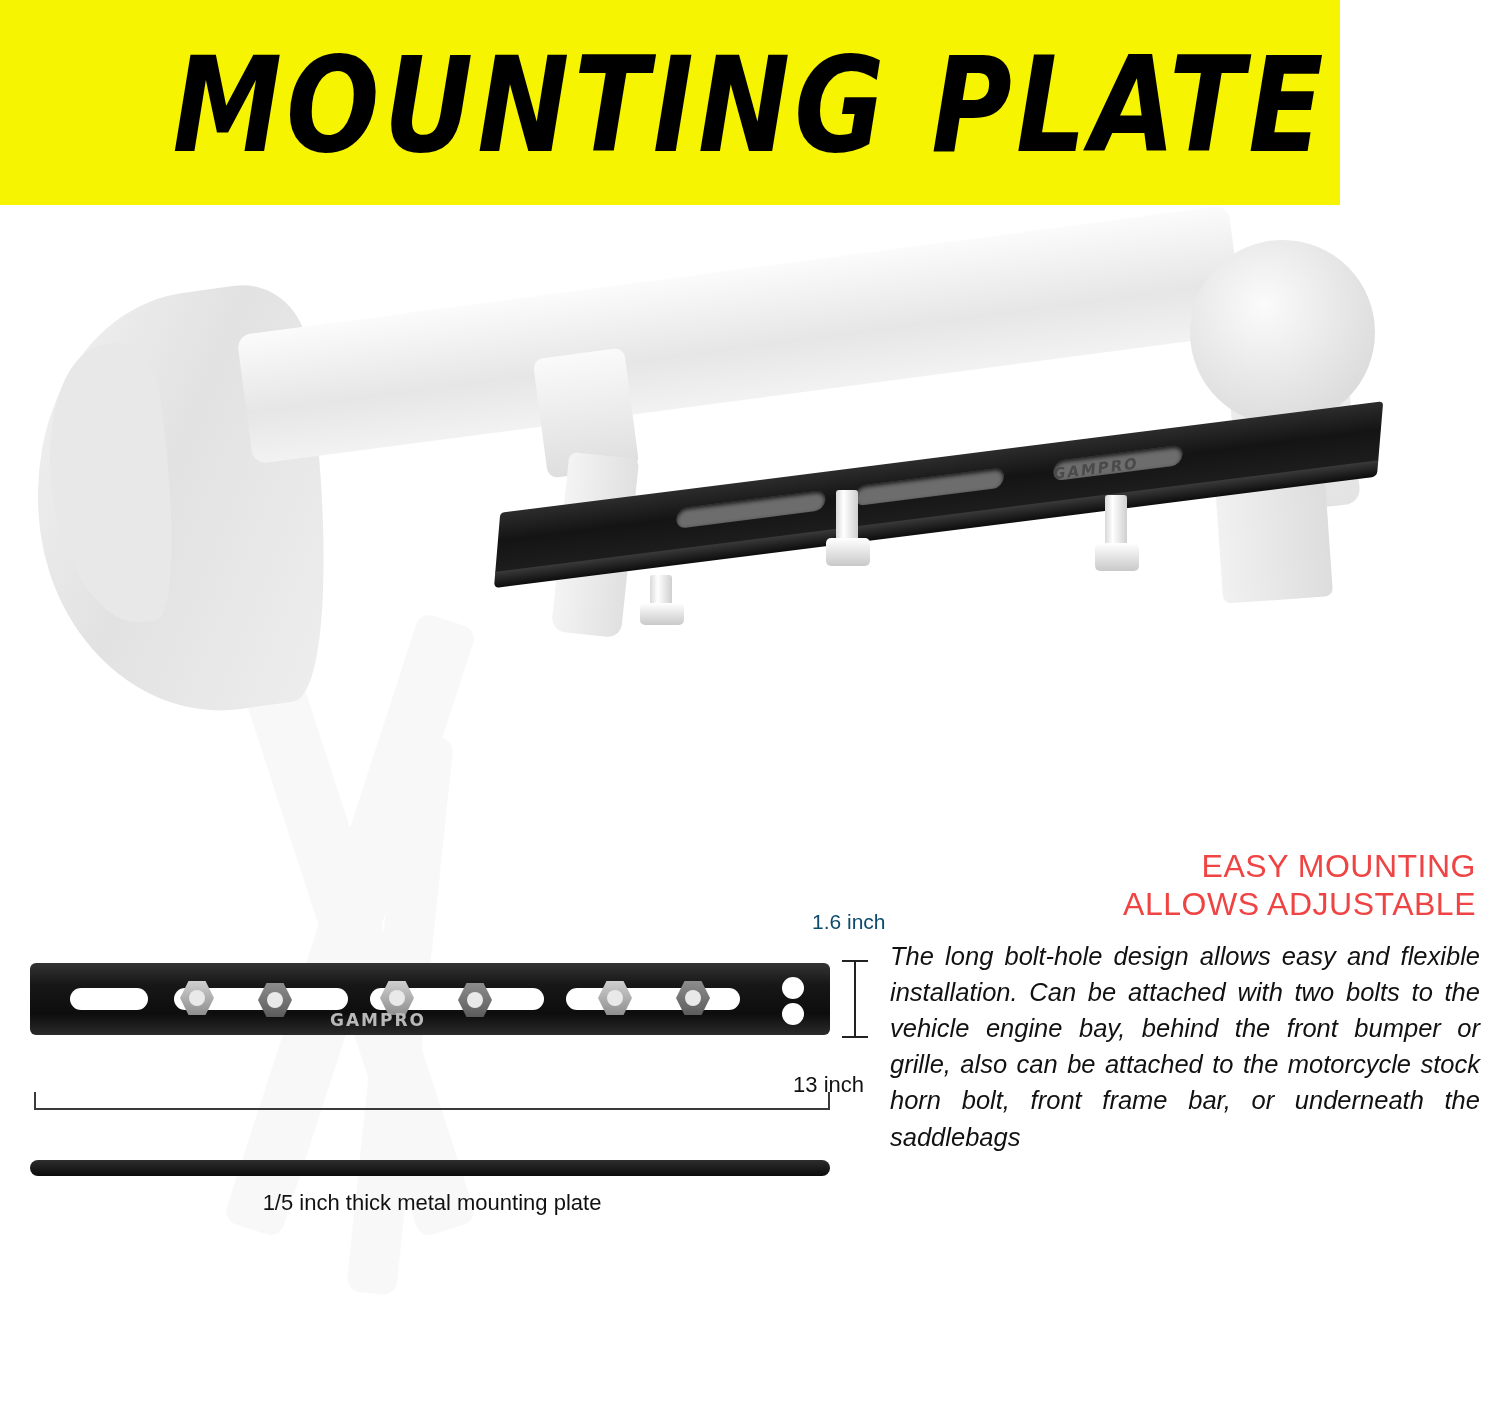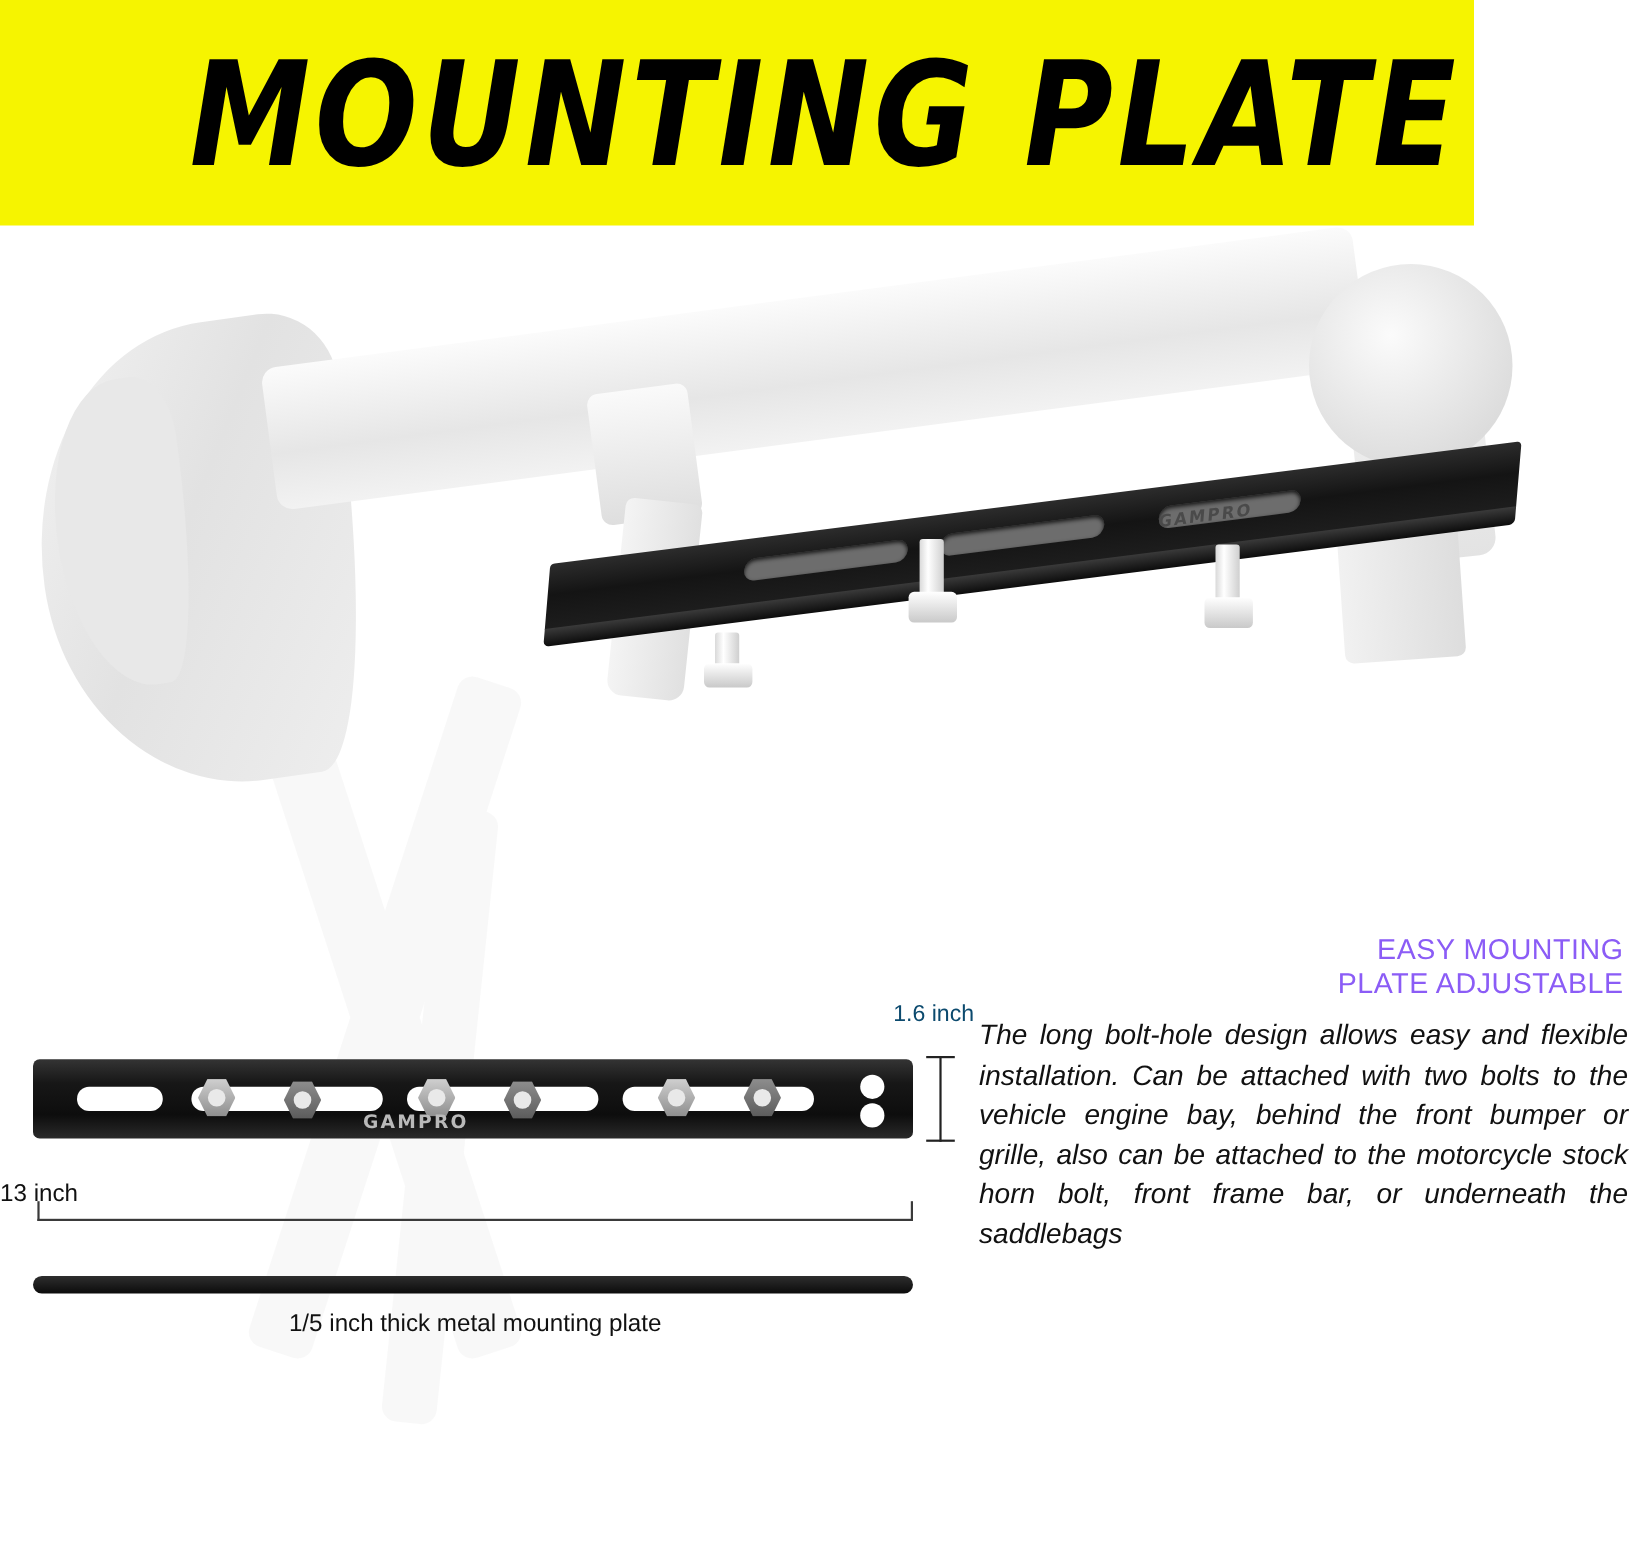--- a/index.html
+++ b/index.html
@@ -271,21 +271,21 @@
   .hdim-tick {
     position: absolute;
     top: 1092px;
     width: 2px; height: 18px;
     background: #3a3a3a;
   }
   .dim-13 {
     position: absolute;
     left: 0; top: 1072px;
     width: 864px;
-    text-align: left;
+    text-align: right;
     font-size: 22px;
     color: #111;
   }
 
   
   .plate-side {
     position: absolute;
     left: 30px; top: 1160px;
     width: 800px; height: 16px;
     background: linear-gradient(180deg,#2e2e2e,#0b0b0b);
@@ -301,23 +301,23 @@
   }
 
   
   .right-block {
     position: absolute;
     left: 890px; top: 848px;
     width: 590px;
   }
   .headline {
     text-align: right;
-    font-size: 26px;
+    font-size: 32px;
     line-height: 1.18;
-    color: #8b5cf6;
+    color: #ef4444;
     letter-spacing: 0.5px;
     padding-right: 4px;
   }
   .body-text {
     margin-top: 14px;
     font-size: 25.5px;
     line-height: 1.42;
     color: #111;
     text-align: justify;
     word-spacing: 1px;
@@ -410,15 +410,15 @@
 <div class="hdim-line"></div>
 <div class="hdim-tick" style="left:34px;"></div>
 <div class="hdim-tick" style="left:828px;"></div>
 <div class="dim-13">13 inch</div>
 
 <div class="plate-side"></div>
 <div class="caption-thick">1/5 inch thick metal mounting plate</div>
 
 <div class="right-block">
   <div class="headline">EASY MOUNTING</div>
-  <div class="headline">PLATE ADJUSTABLE</div>
+  <div class="headline">ALLOWS ADJUSTABLE</div>
   <div class="body-text">The long bolt-hole design allows easy and flexible installation. Can be attached with two bolts to the vehicle engine bay, behind the front bumper or  grille,  also can be attached to the motorcycle stock horn bolt,  front frame bar, or underneath the saddlebags</div>
 </div>
 
 </body></html>

